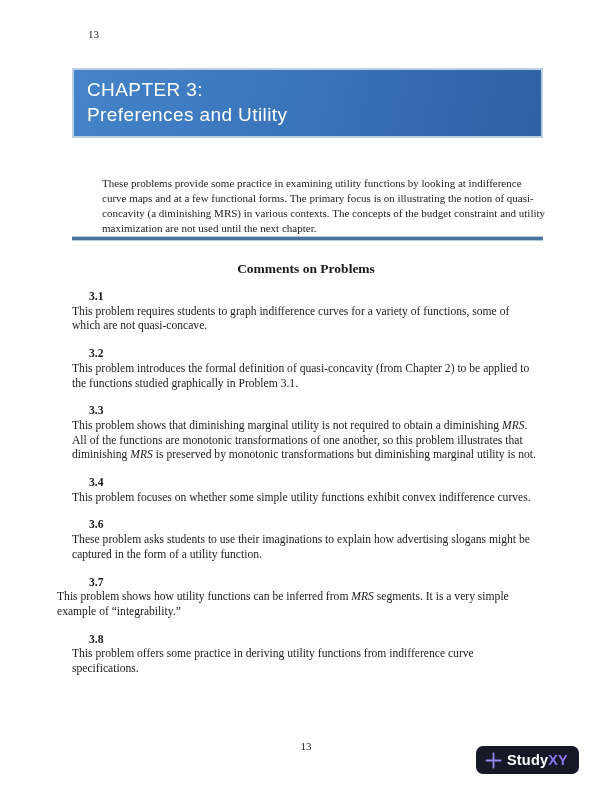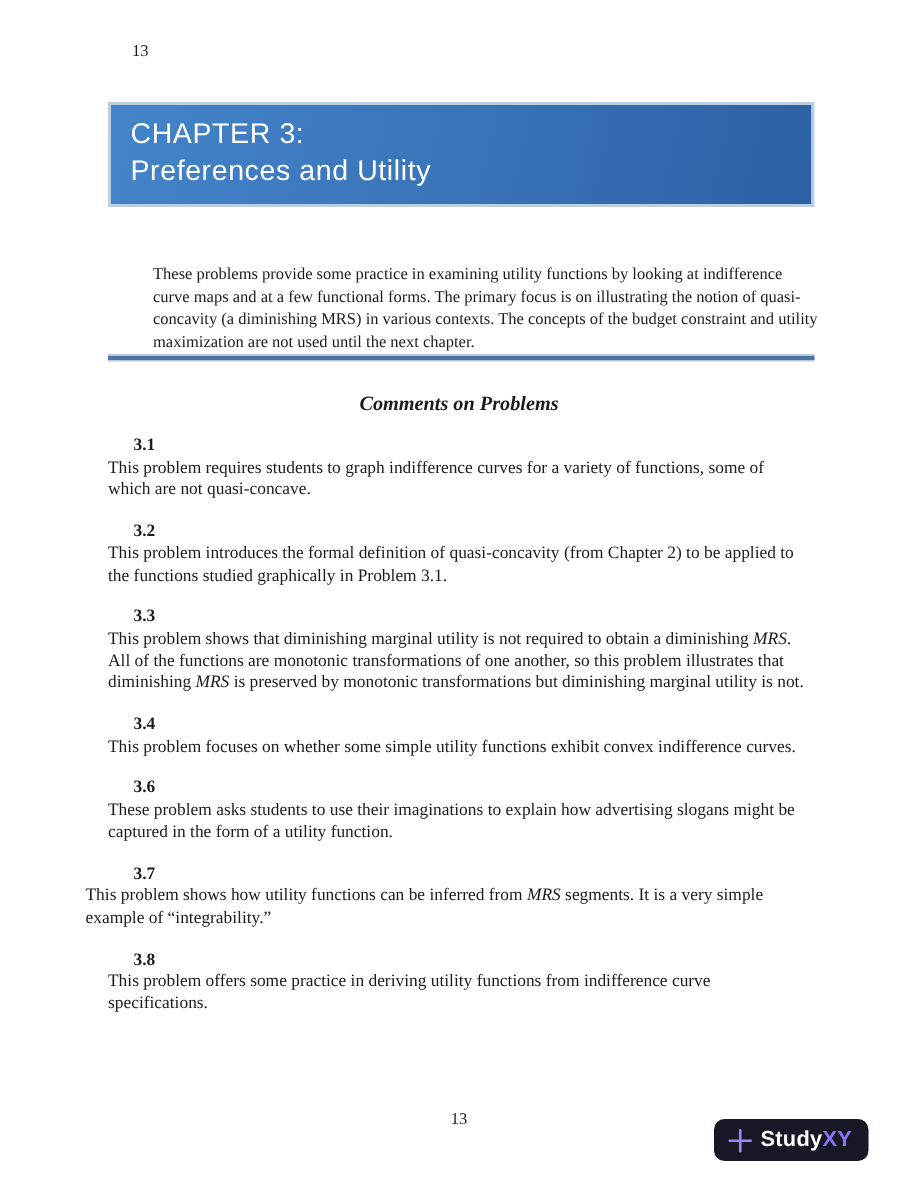--- a/index.html
+++ b/index.html
@@ -48,21 +48,21 @@
   .divider{
     position:absolute;left:72px;top:236px;width:471px;height:5px;
     background:linear-gradient(to bottom,
       var(--divider-light) 0%,var(--divider-light) 22%,
       var(--divider-dark) 22%,var(--divider-dark) 78%,
       var(--divider-light) 78%,var(--divider-light) 100%);
   }
 
   .comments-heading{
     position:absolute;left:0;top:261px;width:612px;margin:0;
-    text-align:center;font-size:13.5px;font-weight:700;font-style:italic;
+    text-align:center;font-size:13.5px;font-weight:700;
   }
 
   .comments-list{
     position:absolute;left:72px;top:290px;width:471px;
   }
   .comment-item{display:flex;margin-bottom:13px;flex-direction:column;}
   .comment-number{
     flex-shrink:0;width:46px;box-sizing:border-box;padding-left:17px;
     font-weight:700;font-size:11.6px;line-height:14.7px;
   }

